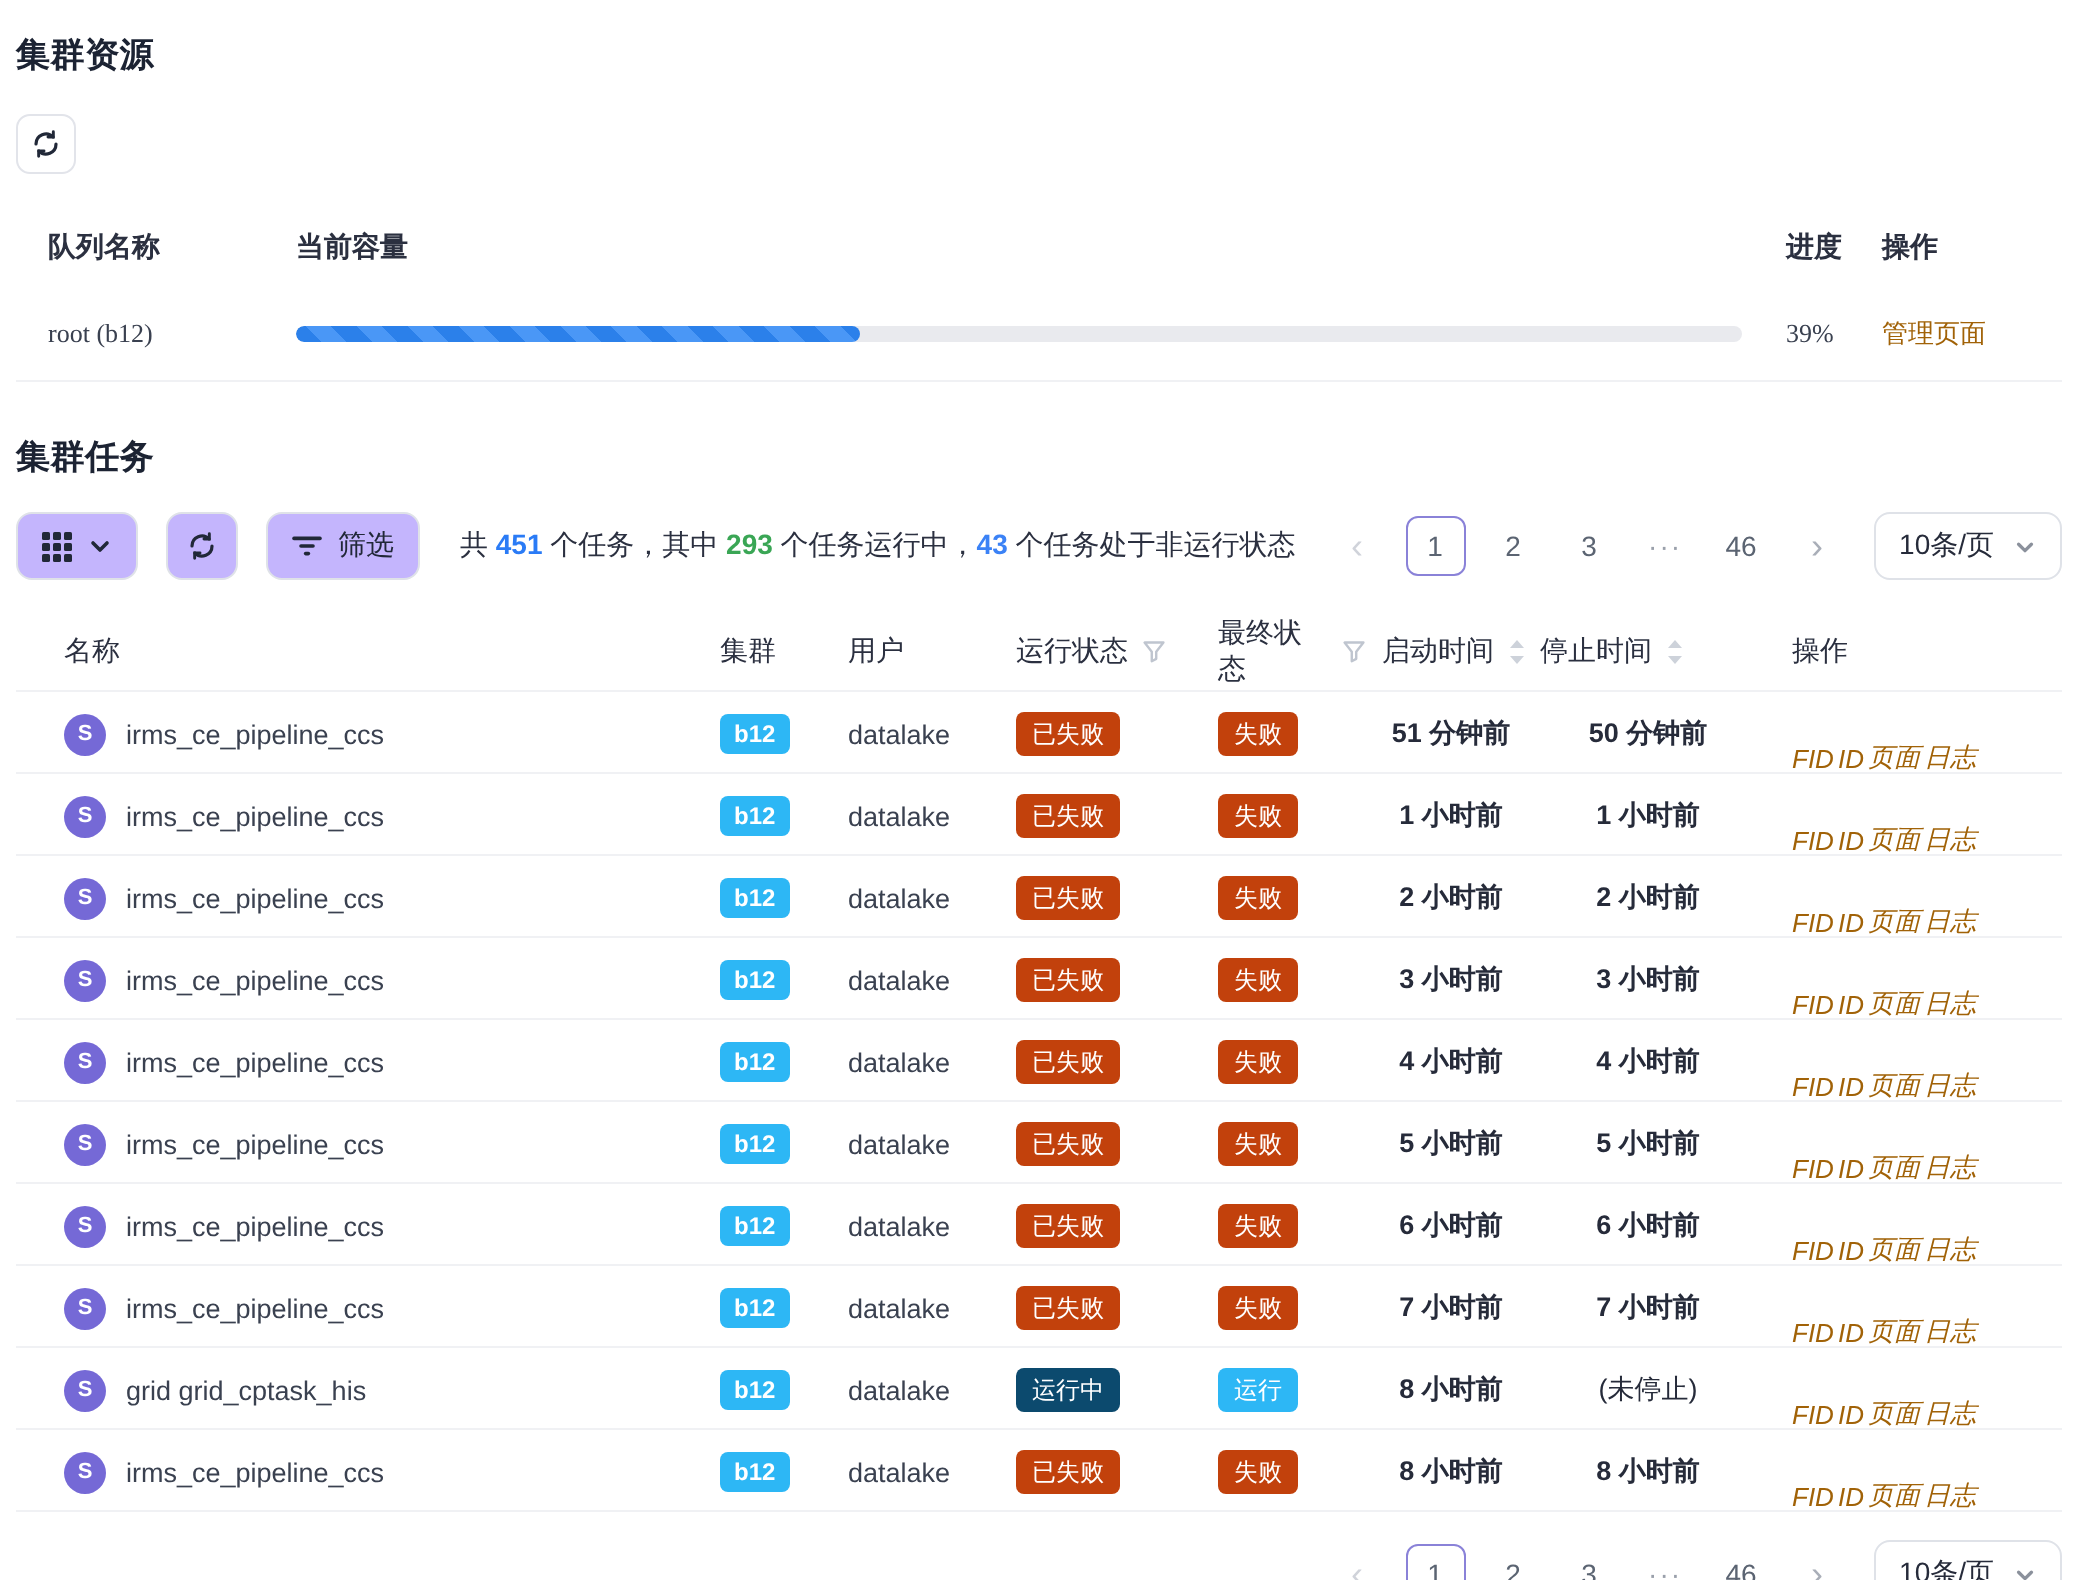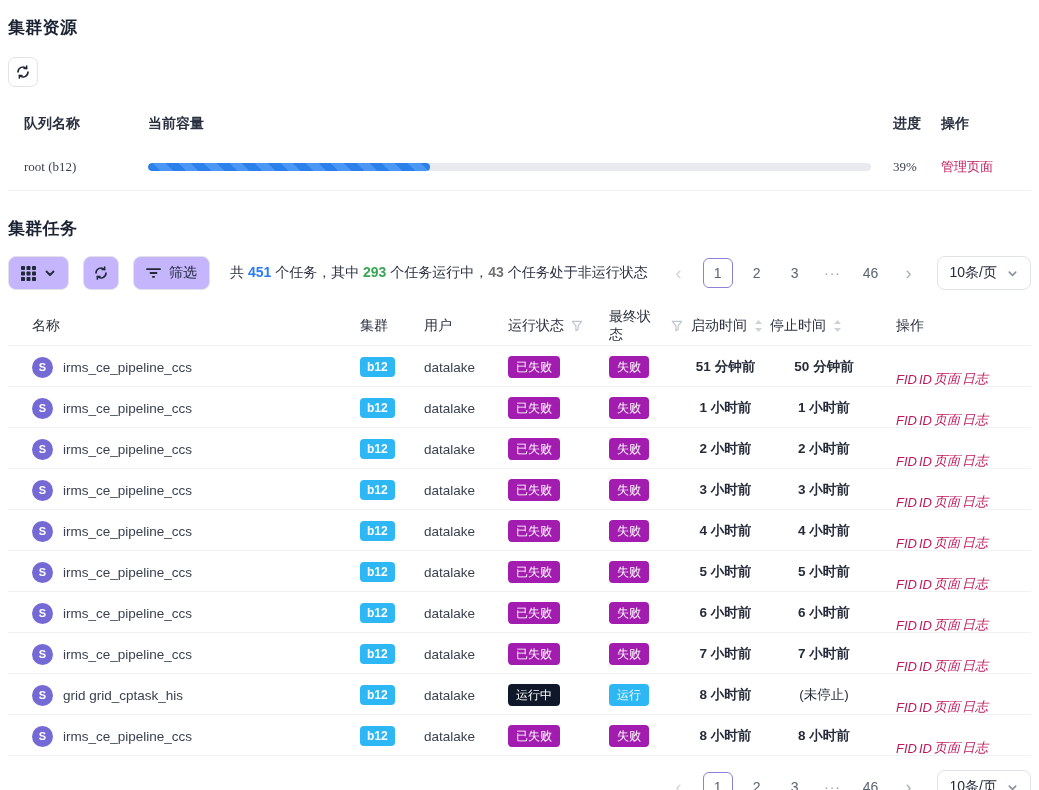--- a/index.html
+++ b/index.html
@@ -42,29 +42,29 @@
   .q-cell.cap { padding-left:0; padding-right:0; }
   .q-cell.prog { padding-left:22px; }
   .q-cell.act { padding-left:6px; }
   .progress-track {
     width:100%; height:8px; border-radius:4px; background:#e9eaee; overflow:hidden;
   }
   .progress-fill {
     height:100%; border-radius:4px;
     background: repeating-linear-gradient(45deg,#2b80ea 0 9px,#4a97f6 9px 18px);
   }
-  a.link { color:#be185d; text-decoration:none; font-size:13px; cursor:pointer;margin-top:24px; }
+  a.link { color:#a16207; text-decoration:none; font-size:13px; cursor:pointer;margin-top:24px; }
 
   
   .toolbar { margin-top:16px; display:flex; align-items:center; gap:14px; }
   .summary { font-size:14px; color:#2b3040; margin-left:6px; white-space:nowrap; }
   .num { font-weight:700; }
   .num-blue { color:#2a7bf6; }
   .num-green { color:#3aa655; }
-  .num-red { color:#737373; }
+  .num-red { color:#3b82f6; }
 
   
   .pagination { display:flex; align-items:center; gap:10px; margin-left:auto; }
   .pg-item {
     min-width:28px; height:30px; display:inline-flex; align-items:center; justify-content:center;
     font-size:14px; color:#5b6472; border-radius:6px; cursor:pointer; user-select:none;
   }
   .pg-item.active { border:1px solid #8a82d8; width:30px; }
   .pg-chevron { font-size:18px; line-height:1; padding:0 2px; }
   .pg-prev { color:#d0d3da; cursor:default; }
@@ -99,22 +99,22 @@
 
   .avatar {
     width:21px; height:21px; border-radius:50%; background:#7569d6; flex:0 0 21px;
     display:inline-flex; align-items:center; justify-content:center;
     color:#fff; font-size:11px; font-weight:700;
   }
   .badge {
     display:inline-block; padding:3px 8px; border-radius:4px;
     color:#fff; font-size:12px; line-height:16px; white-space:nowrap;
   }
-  .badge-red { background:#a21caf; }
-  .badge-green { background:#0f172a; }
+  .badge-red { background:#c2410c; }
+  .badge-green { background:#0c4a6e; }
   .badge-cyan { background:#2db7f5; }
   .cluster-badge { font-weight:700; padding:2px 7px; }
 
   .sort-icon, .funnel-icon { display:inline-flex; cursor:pointer; }
 </style>
 </head>
 <body>
 
 <div class="page">
 

